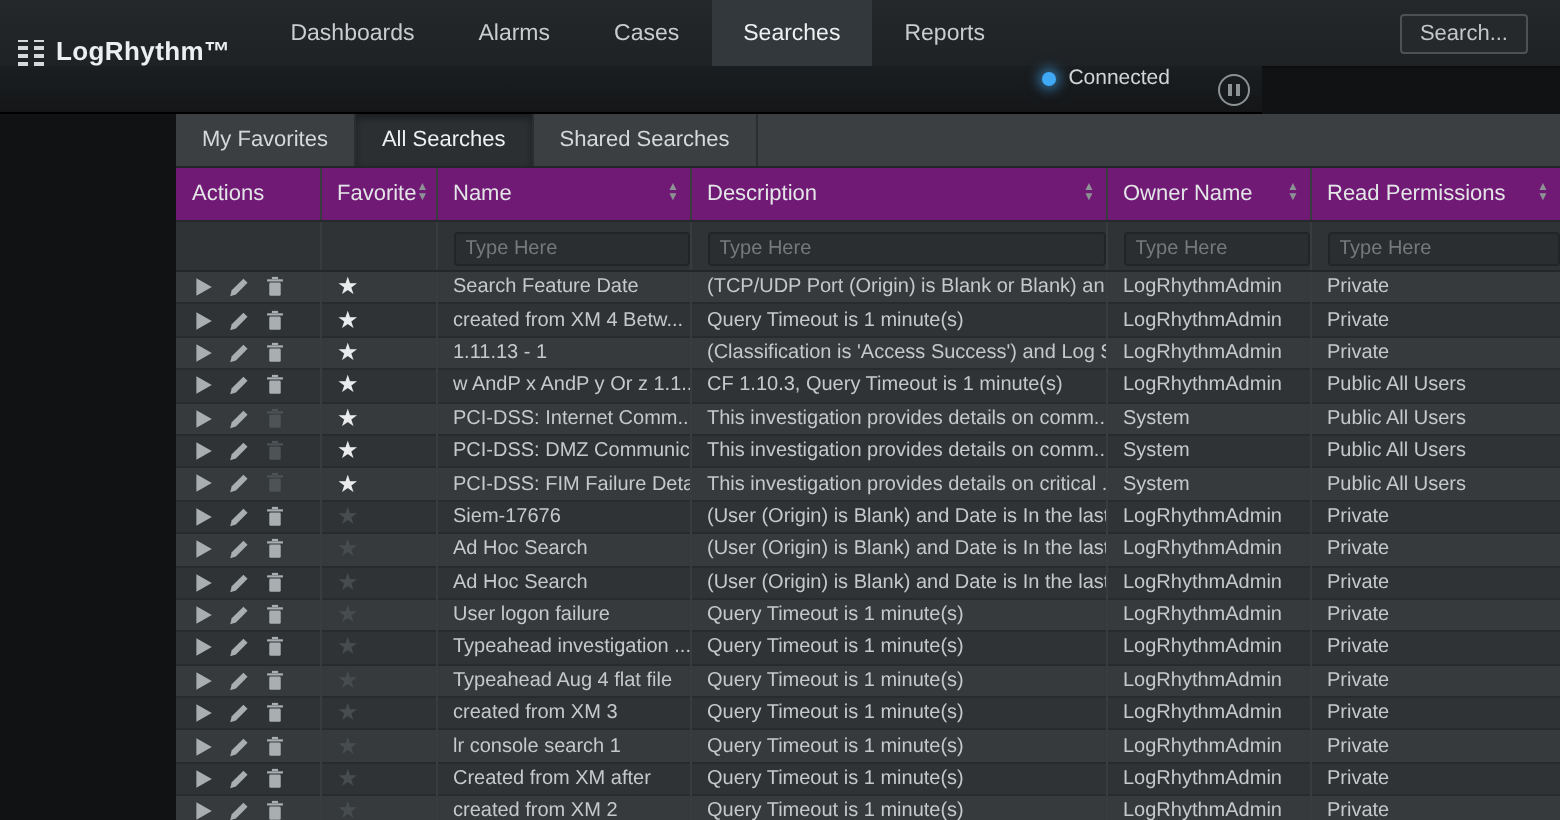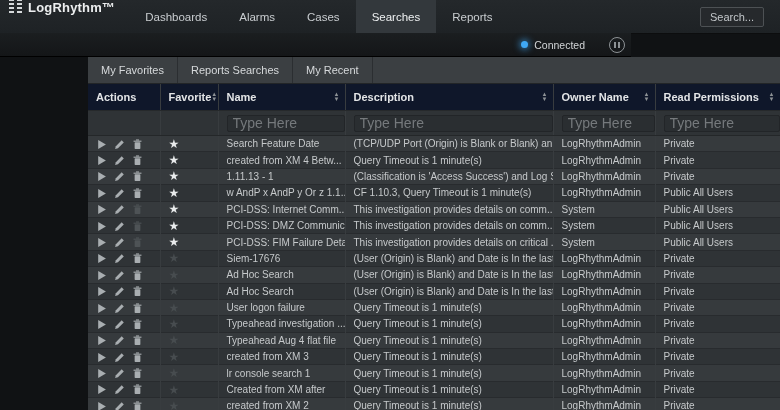--- a/index.html
+++ b/index.html
@@ -9,21 +9,21 @@
     font-family:"Liberation Sans","DejaVu Sans",sans-serif;
     -webkit-font-smoothing:antialiased;
   }
   
   .navbar{
     position:absolute;left:0;top:0;width:780px;height:33px;
     background:linear-gradient(#24282b,#1e2225);
     border-bottom:1px solid #0c0d0e;
     display:flex;align-items:stretch;
   }
-  .brand{display:flex;align-items:flex-start;gap:6px;padding:0 14px 0 9px;}
+  .brand{display:flex;align-items:flex-end;gap:6px;padding:0 14px 0 9px;}
   .brand-icon{
     width:13px;height:13px;
     background:
       repeating-linear-gradient(0deg,#d6d9db 0 2px,transparent 2px 4px) left/5px 13px no-repeat,
       repeating-linear-gradient(0deg,#d6d9db 0 2px,transparent 2px 4px) right/5px 13px no-repeat;
   }
   .brand-text{color:#eceeef;font-size:13px;font-weight:bold;letter-spacing:.2px;}
   .nav-tabs{display:flex;align-items:stretch;}
   .nav-tab{
     color:#c9cdd0;font-size:11.5px;display:flex;align-items:center;
@@ -34,21 +34,21 @@
   .search-btn{
     background:#26292c;border:1px solid #4d5154;color:#c3c7ca;
     font-size:11px;padding:3px 9px;border-radius:2px;cursor:pointer;
     font-family:inherit;
   }
   
   .subbar{
     position:absolute;left:0;top:33px;width:631px;height:24px;
     background:linear-gradient(#1b1e20,#141618);
     border-bottom:1px solid #000;
-    display:flex;align-items:center;justify-content:flex-end;gap:10px;
+    display:flex;align-items:flex-start;justify-content:flex-end;gap:10px;
     padding-right:8px;box-sizing:border-box;
   }
   .conn{display:flex;align-items:center;gap:6px;margin-right:38px;}
   .conn-dot{
     width:7px;height:7px;border-radius:50%;
     background:#3fa9f5;box-shadow:0 0 6px 2px rgba(63,169,245,.55);
   }
   .conn-label{color:#d2d5d7;font-size:10.5px;}
   .pause-btn{
     position:absolute;right:6px;top:4px;
@@ -73,34 +73,34 @@
   .panel-tab.active{background:#2b2f32;box-shadow:inset 0 2px 3px rgba(0,0,0,.35);color:#eef0f1;}
   
   .tablewrap{flex:1;overflow:hidden;}
   table{width:692px;border-collapse:collapse;table-layout:fixed;}
   th,td{
     padding:0 0 0 8px;text-align:left;vertical-align:middle;
     white-space:nowrap;overflow:hidden;
     border-right:1px solid rgba(255,255,255,.05);
   }
   thead th{
-    height:26px;background:#0f172a;color:#e3e5e7;
-    font-size:11px;font-weight:bold;cursor:pointer;
+    height:26px;background:#701a75;color:#e3e5e7;
+    font-size:11px;font-weight:normal;cursor:pointer;
     border-bottom:1px solid #26292b;
   }
   .hwrap{display:flex;align-items:center;padding-right:5px;}
   .sorter{margin-left:auto;display:flex;flex-direction:column;line-height:5px;}
   .sorter span{font-size:6px;color:#8d9295;}
   tr.filters td{
     height:24px;background:#2f3336;border-bottom:1px solid #242729;
   }
   tr.filters input{
     width:100%;box-sizing:border-box;height:17px;
     background:#2a2e31;border:1px solid #222528;border-radius:2px;
-    color:#cfd2d4;font-size:14px;padding:1px 5px;font-family:inherit;
+    color:#cfd2d4;font-size:10px;padding:1px 5px;font-family:inherit;
   }
   tr.filters input::placeholder{color:#75797c;opacity:1;}
   tbody td{height:15.4px;font-size:10px;color:#c6c9cb;}
   tbody tr:nth-child(odd){background:#363a3d;}
   tbody tr:nth-child(even){background:#2f3336;}
   tbody tr{border-bottom:1px solid rgba(0,0,0,.12);}
   .act{display:inline-block;width:13px;height:11px;cursor:pointer;vertical-align:middle;margin-right:2px;}
   .act svg{display:block;}
   .act .glyph{fill:#a9aeb1;}
   .act.disabled .glyph{fill:#4e5356;}
@@ -135,22 +135,22 @@
   </div>
   <button class="pause-btn">
       <i></i>
       <i></i>
     </button>
 </div>
 
 <div class="panel">
   <div class="panel-tabs">
     <div class="panel-tab">My Favorites</div>
-    <div class="panel-tab">Reports Searches</div>
-    <div class="panel-tab">My Recent</div>
+    <div class="panel-tab active">All Searches</div>
+    <div class="panel-tab">Shared Searches</div>
   </div>
   <div class="tablewrap">
     <table>
       <colgroup>
         <col style="width:72px">
           <col style="width:58px">
           <col style="width:127px">
         <col style="width:208px">
           <col style="width:102px">
           <col style="width:125px">

